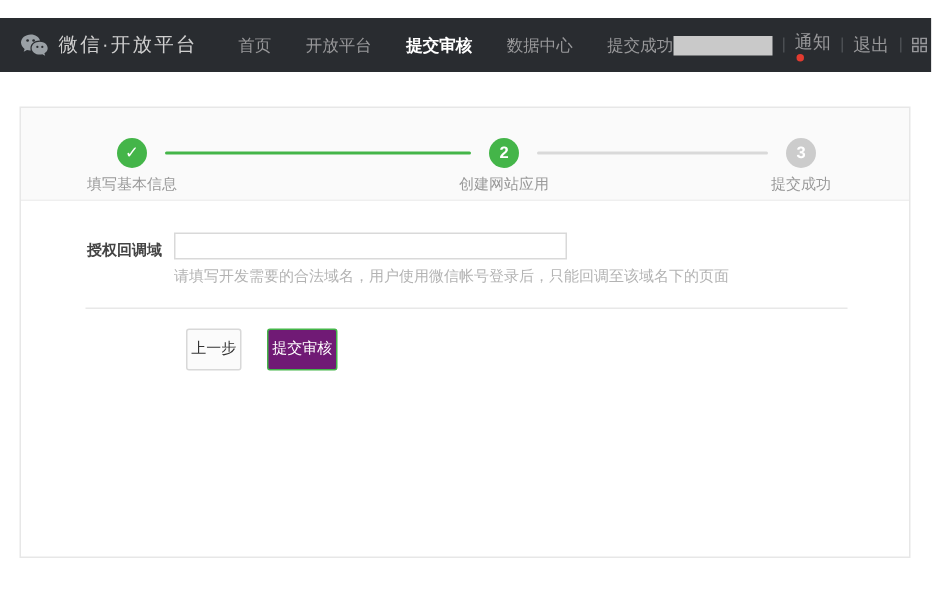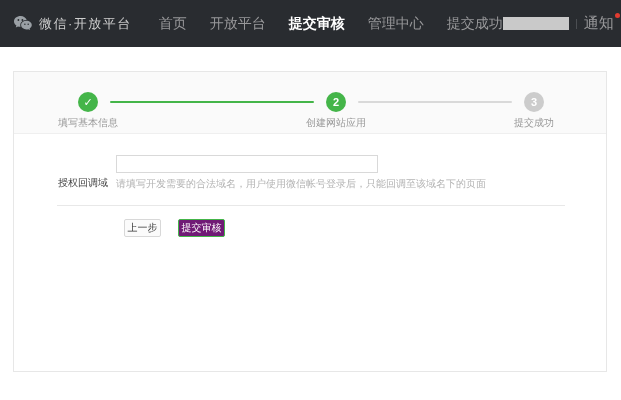--- a/index.html
+++ b/index.html
@@ -1,31 +1,31 @@
 <!DOCTYPE html>
 <html><head>
 <meta charset="utf-8">
 <style>
   html,body{margin:0;padding:0;background:#fff;}
   .page{position:relative;width:621px;height:400px;background:#ffffff;overflow:hidden;
         font-family:"Liberation Sans","DejaVu Sans",sans-serif;-webkit-font-smoothing:antialiased;}
 
   
-  .topbar{position:absolute;top:0;left:0;right:0;height:47px;background:#292c30;
+  .topbar{position:absolute;top:12px;left:0;right:0;height:36px;background:#292c30;
           display:flex;align-items:center;padding:0 13px;box-sizing:border-box;}
   .brand-wrap{display:flex;align-items:center;gap:6px;}
   .logo svg{display:block;}
   .brand-text{color:#cfcfcf;font-size:13px;letter-spacing:1.5px;white-space:nowrap;}
   .nav{display:flex;gap:23px;margin-left:27px;}
-  .nav-item{color:#98989a;font-size:14px;text-decoration:none;cursor:pointer;white-space:nowrap;}
+  .nav-item{color:#98989a;font-size:11px;text-decoration:none;cursor:pointer;white-space:nowrap;}
   .nav-item.active{color:#ffffff;font-weight:bold;}
   .top-right{margin-left:auto;display:flex;align-items:center;gap:7px;}
   .account-box{width:66px;height:13px;background:#c9c9c9;}
   .sep{width:1px;height:10px;background:#4b4e52;}
-  .top-link{color:#98989a;font-size:15px;text-decoration:none;cursor:pointer;white-space:nowrap;}
+  .top-link{color:#98989a;font-size:12px;text-decoration:none;cursor:pointer;white-space:nowrap;flex-direction:column;}
   .notice{display:flex;align-items:flex-start;}
   .dot{width:5px;height:5px;border-radius:50%;background:#e23b30;display:inline-block;margin-left:1px;margin-top:-1px;}
   .icon-link{display:flex;align-items:center;cursor:pointer;}
 
   
   .breadcrumb{position:absolute;left:13px;top:43px;font-size:10px;color:#4a4a4a;}
 
   
   .card{position:absolute;left:13px;top:71px;width:594px;height:301px;background:#fff;
         border:1px solid #e7e7e7;box-sizing:border-box;}
@@ -40,27 +40,27 @@
   .step.s1{left:14px;}
   .step.s2{left:262px;}
   .step.s3{left:460px;}
   .circle{width:20px;height:20px;border-radius:50%;margin:0 auto;color:#fff;
           font-size:11px;line-height:20px;text-align:center;font-weight:bold;}
   .circle.done,.circle.active{background:#44b549;}
   .circle.pending{background:#cccccc;}
   .step-label{margin-top:4px;font-size:10px;color:#999999;}
 
   
-  .field-label{position:absolute;left:44px;top:88px;font-size:10px;font-weight:normal;color:#444444;margin-top:16px;}
+  .field-label{position:absolute;left:44px;top:88px;font-size:10px;font-weight:bold;color:#444444;}
   .field-input{position:absolute;left:102px;top:83px;width:262px;height:18px;border:1px solid #d9d9d9;
                box-sizing:border-box;font-size:10px;padding:0 5px;outline:none;background:#fff;
                font-family:"Liberation Sans","DejaVu Sans",sans-serif;}
   .hint{position:absolute;left:102px;top:105px;font-size:10px;color:#b3b3b3;white-space:nowrap;}
   .divider{position:absolute;left:43px;top:133px;width:508px;height:1px;background:#e8e8e8;}
-  .btn{position:absolute;top:147px;height:18px;font-size:10px;border-radius:2px;cursor:pointer;
+  .btn{position:absolute;top:147px;height:28px;font-size:10px;border-radius:2px;cursor:pointer;
        padding:0;line-height:16px;font-family:"Liberation Sans","DejaVu Sans",sans-serif;}
   .btn.prev{left:110px;width:37px;background:#fbfbfb;border:1px solid #d8d8d8;color:#333;}
   .btn.submit{left:164px;width:47px;background:#701a75;border:1px solid #44b549;color:#fff;}
 </style>
 </head>
 <body>
 
 <div class="page">
 
   <header class="topbar">
@@ -75,21 +75,21 @@
             <circle cx="15.2" cy="9.3" r=".75" fill="#292c30"></circle>
         </svg>
       </span>
       <span class="brand-text">微信·开放平台</span>
     </div>
 
     <nav class="nav">
       <a class="nav-item">首页</a>
       <a class="nav-item">开放平台</a>
       <a class="nav-item active">提交审核</a>
-      <a class="nav-item">管理中心</a>
+      <a class="nav-item">数据中心</a>
       <a class="nav-item">提交成功</a>
     </nav>
 
     <div class="top-right">
       <span class="account-box"></span>
       <span class="sep"></span>
       <a class="top-link notice">
         <span>通知</span>
         <span class="dot"></span>
       </a>

